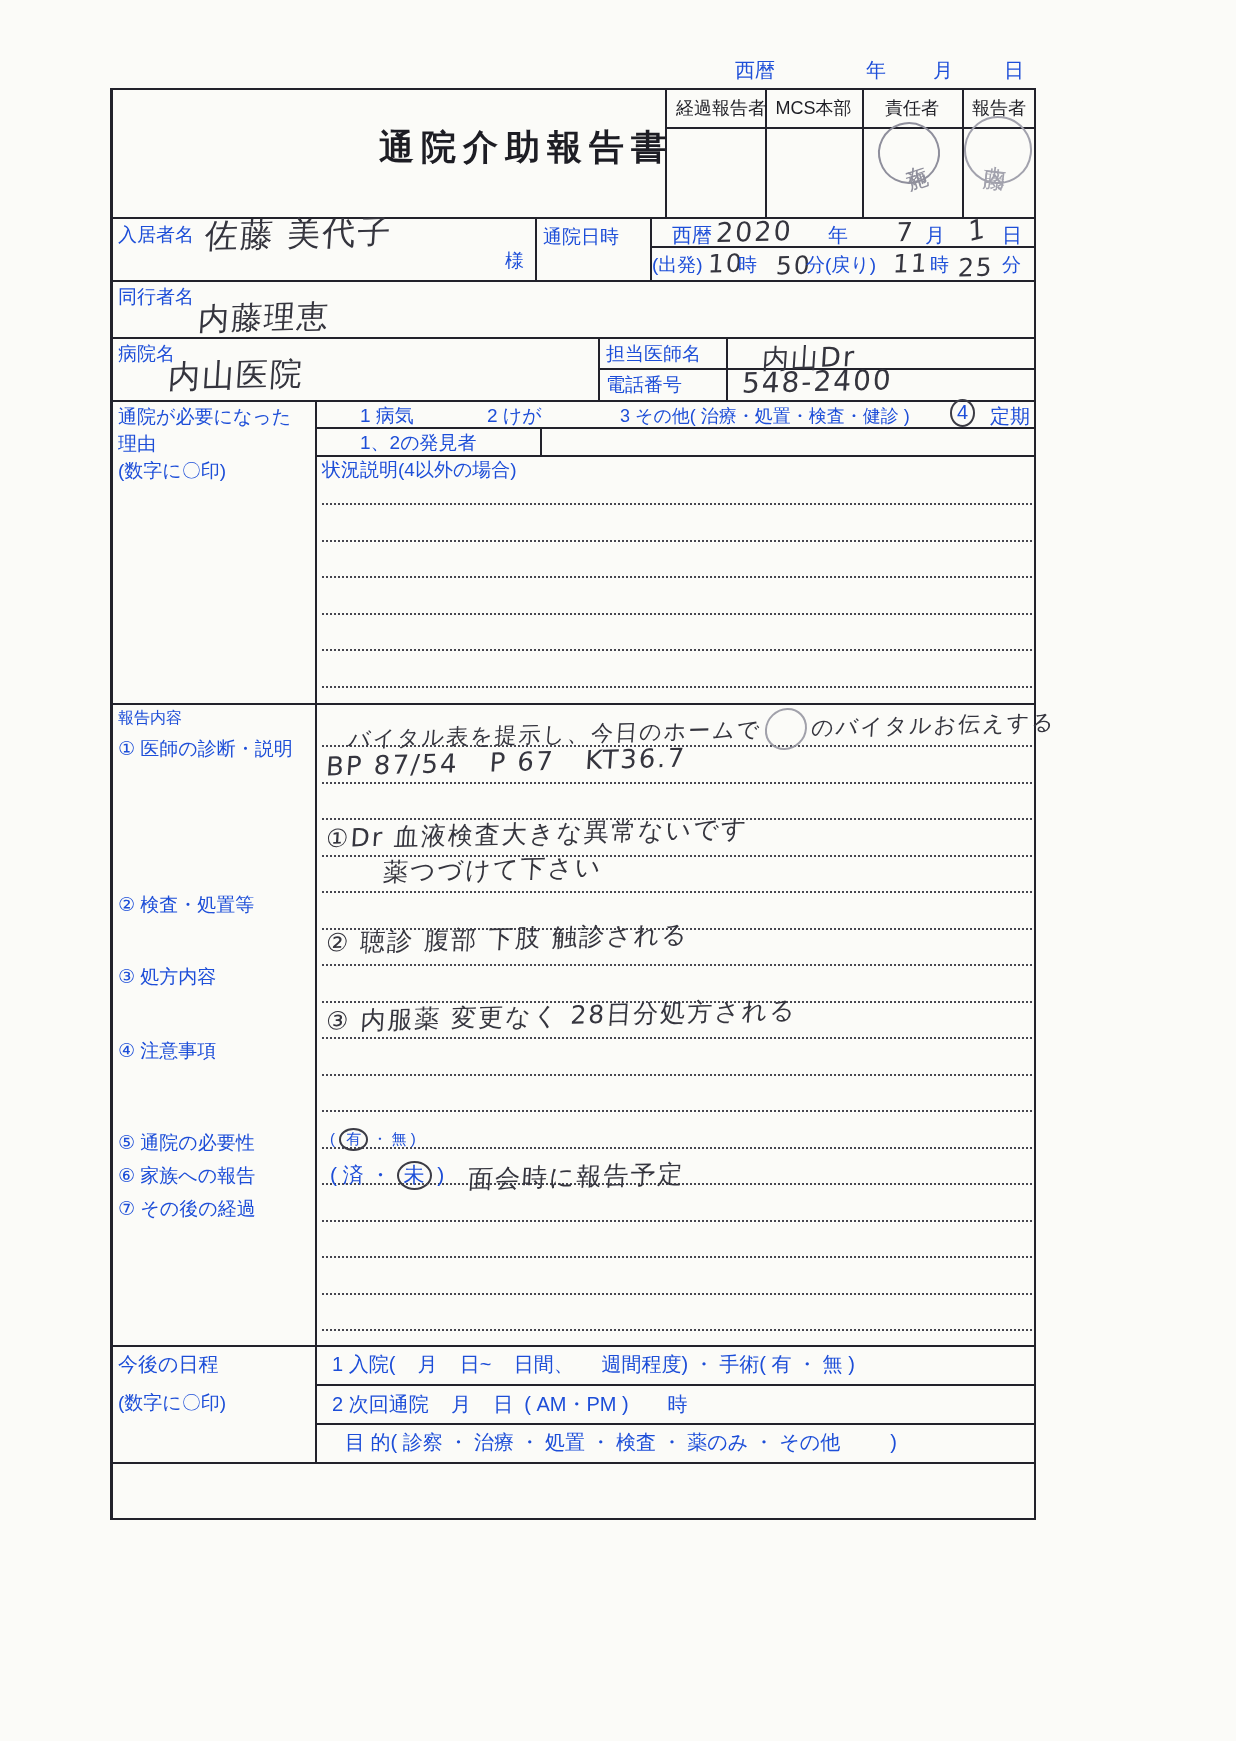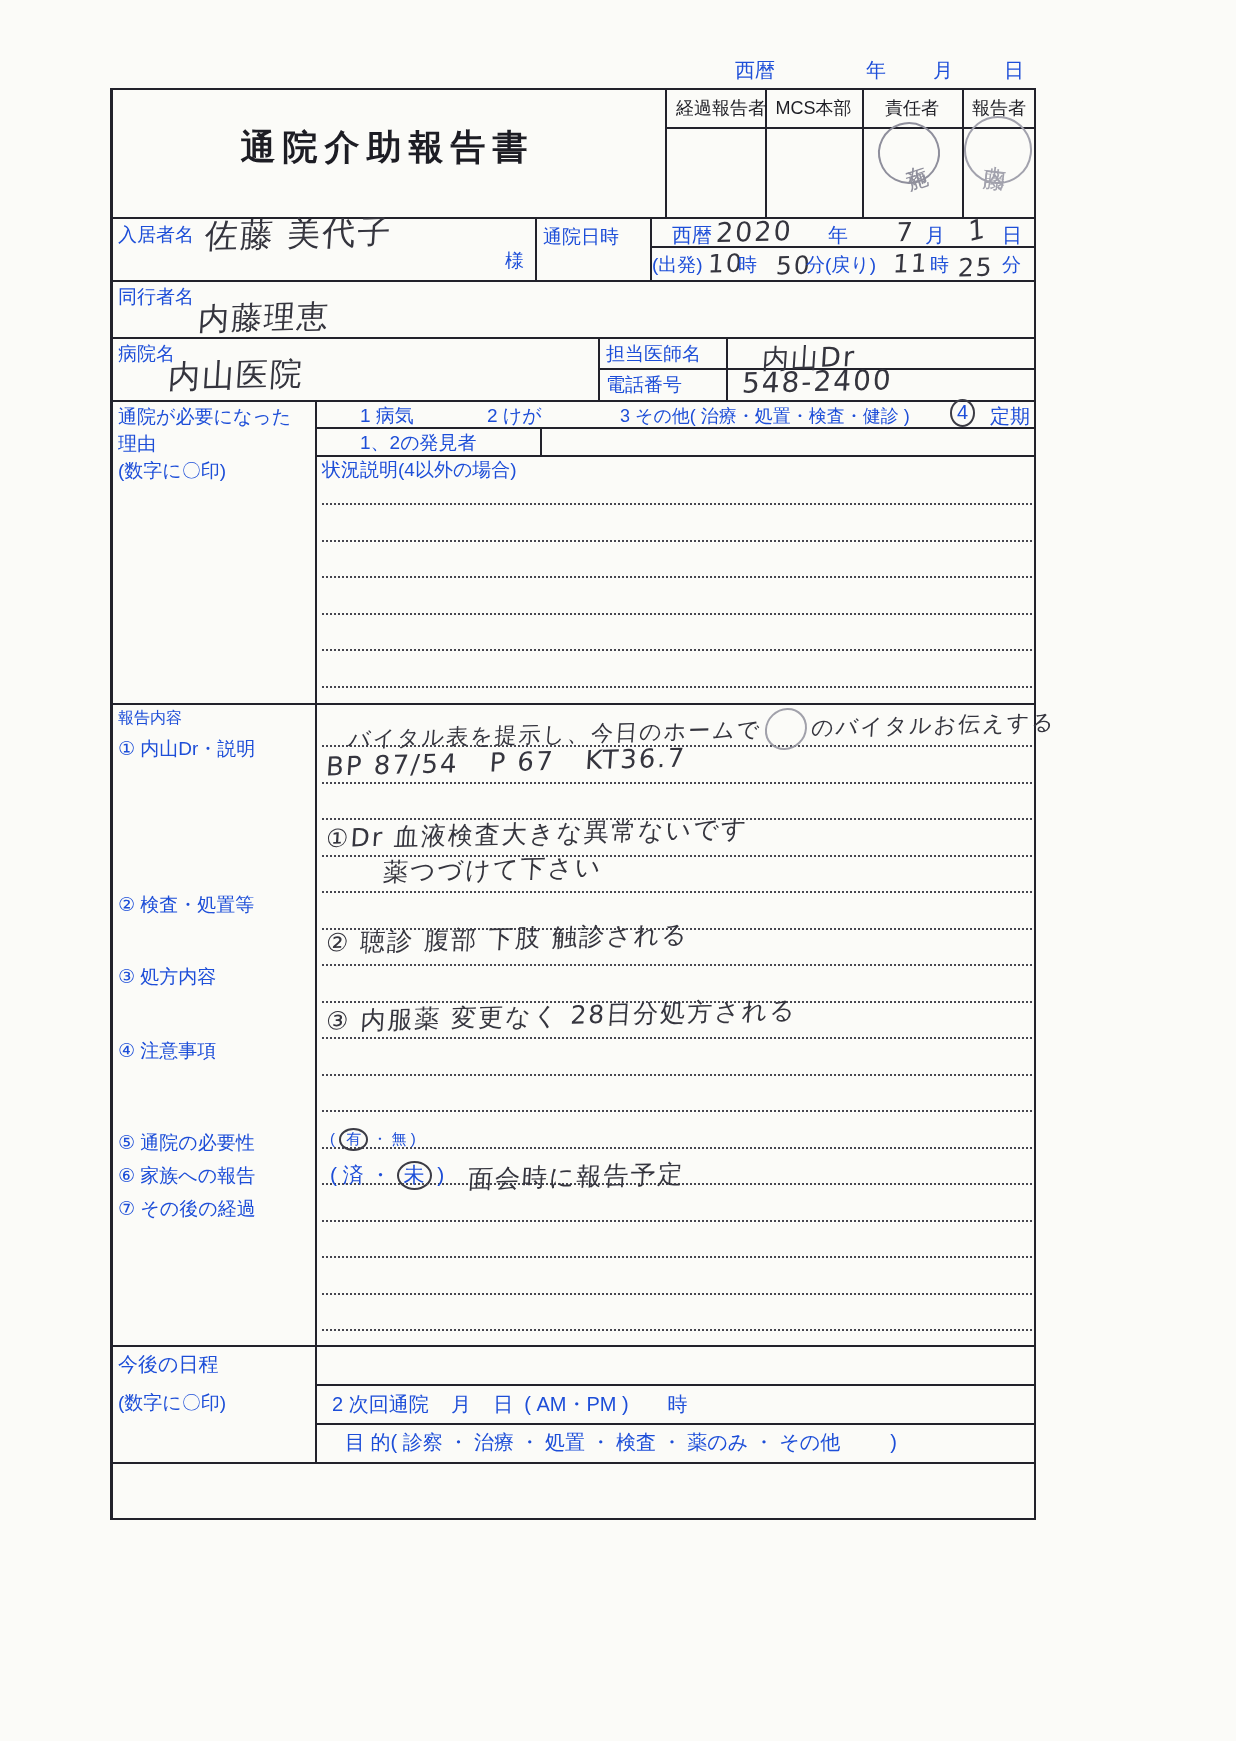--- a/index.html
+++ b/index.html
@@ -3,21 +3,21 @@
 <meta charset="utf-8">
 <style>
   html,body{margin:0;padding:0;background:#e8e8e6}
   .page{position:relative;width:1236px;height:1741px;background:#fbfbf8;
         font-family:"Liberation Sans","DejaVu Sans",sans-serif;color:#1d1d24;overflow:hidden}
   .hl{position:absolute;background:#22222b;height:2.4px}
   .vl{position:absolute;background:#22222b;width:2.4px}
   .pt{position:absolute;white-space:pre;font-size:19px;color:#1d4ed8}
   .hand{position:absolute;white-space:pre;font-family:"DejaVu Sans",sans-serif;color:#35353e;
         transform:rotate(-1.4deg) skewX(-5deg);letter-spacing:2px}
-  .title{position:absolute;left:110px;top:124px;width:555px;text-align:center;
+  .title{position:absolute;left:118px;top:124px;width:555px;text-align:right;
          font-size:35px;font-weight:bold;letter-spacing:7px}
   .cellhead{position:absolute;top:96px;text-align:center;font-size:18px;white-space:pre}
   .stamp{position:absolute;border-radius:50%;display:flex;align-items:center;justify-content:center;
          writing-mode:vertical-rl;line-height:1}
   .stamp-fuse{left:878px;top:122px;width:58px;height:58px;border:2.6px solid #8f8f9c;color:#8f8f9c;
          font-size:21px;transform:rotate(-18deg);letter-spacing:2px}
   .stamp-naito{left:964px;top:116px;width:64px;height:64px;border:2.6px solid #a2a2ad;color:#a2a2ad;
          font-size:23px;transform:rotate(7deg);letter-spacing:2px}
   .inline-stamp{width:38px;height:38px;border:2.6px solid #90909c;border-radius:50%;
          flex:0 0 auto;opacity:.85}
@@ -147,21 +147,21 @@
   <span class="pt" style="left:118px;top:458px">(数字に〇印)</span>
   <span class="pt" style="left:360px;top:403px">1 病気</span>
   <span class="pt" style="left:487px;top:403px">2 けが</span>
   <span class="pt" style="left:620px;top:404px;font-size:18px">3 その他( 治療・処置・検査・健診 )</span>
   <span class="pt" style="left:950px;top:399px;font-size:20px"><span class="hc">4</span></span>
   <span class="pt" style="left:990px;top:403px;font-size:20px">定期</span>
   <span class="pt" style="left:360px;top:430px">1、2の発見者</span>
   <span class="pt" style="left:322px;top:457px">状況説明(4以外の場合)</span>
 
   <span class="pt" style="left:118px;top:708px;font-size:16px">報告内容</span>
-  <span class="pt" style="left:118px;top:736px">① 内山Dr・説明</span>
+  <span class="pt" style="left:118px;top:736px">① 医師の診断・説明</span>
   <span class="pt" style="left:118px;top:892px">② 検査・処置等</span>
   <span class="pt" style="left:118px;top:964px">③ 処方内容</span>
   <span class="pt" style="left:118px;top:1038px">④ 注意事項</span>
   <span class="pt" style="left:118px;top:1130px">⑤ 通院の必要性</span>
   <span class="pt" style="left:118px;top:1163px">⑥ 家族への報告</span>
   <span class="pt" style="left:118px;top:1196px">⑦ その後の経過</span>
 
   <div class="hand" style="left:348px;top:710px;font-size:22px;display:flex;align-items:center;gap:4px">
     <span>バイタル表を提示し、今日のホームで</span>
     <span class="inline-stamp"></span>
@@ -172,17 +172,18 @@
   <span class="hand" style="left:383px;top:853px;font-size:25px">薬つづけて下さい</span>
   <span class="hand" style="left:326px;top:922px;font-size:25px">② 聴診 腹部 下肢 触診される</span>
   <span class="hand" style="left:326px;top:999px;font-size:25px">③ 内服薬 変更なく 28日分処方される</span>
 
   <span class="pt" style="left:330px;top:1128px;font-size:15px"><span>( </span><span class="hc">有</span><span> ・ 無 )</span></span>
   <span class="pt" style="left:330px;top:1161px;font-size:21px"><span>( 済 ・ </span><span class="hc">未</span><span> )</span></span>
   <span class="hand" style="left:468px;top:1160px;font-size:25px">面会時に報告予定</span>
 
   <span class="pt" style="left:118px;top:1351px;font-size:20px">今後の日程</span>
   <span class="pt" style="left:118px;top:1390px">(数字に〇印)</span>
+  <span class="pt" style="left:332px;top:1351px;font-size:20px">1 入院(    月    日~    日間、     週間程度) ・ 手術( 有 ・ 無 )</span>
   <span class="pt" style="left:332px;top:1391px;font-size:20px">2 次回通院    月    日  ( AM・PM )       時</span>
   <span class="pt" style="left:345px;top:1429px;font-size:20px">目 的( 診察 ・ 治療 ・ 処置 ・ 検査 ・ 薬のみ ・ その他         )</span>
 
 
 </div>
 
 </body></html>

